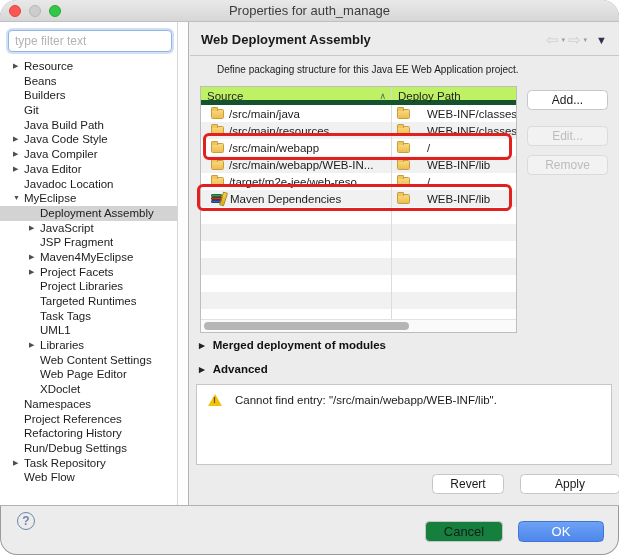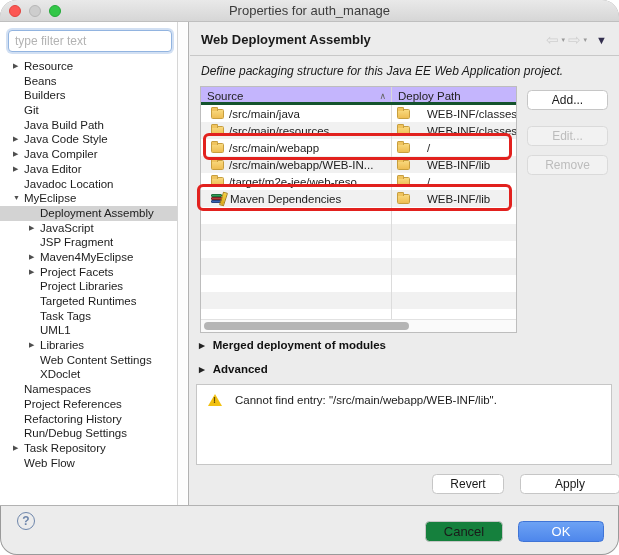--- a/index.html
+++ b/index.html
@@ -28,25 +28,25 @@
   .lv1 .lbl{left:40px;} .lv1 .arr{left:29px;}
 
   
   .main{position:absolute;top:22px;left:190px;width:429px;height:483px;background:#ececec;}
   .page-title{position:absolute;top:10px;left:11px;font-size:13px;font-weight:bold;color:#1a1a1a;}
   .nav-icons{position:absolute;top:11px;right:12px;display:flex;align-items:center;gap:3px;}
   .nav-arrow{font-size:15px;color:#cfcfcf;line-height:14px;}
   .nav-caret{font-size:7px;color:#9a9a9a;}
   .view-menu{font-size:11px;color:#332f4e;margin-left:6px;}
   .hsep{position:absolute;top:33px;left:0;width:429px;border-top:1px solid #c8c8c8;}
-  .desc{position:absolute;top:42px;left:11px;font-size:12px;color:#1a1a1a;font-style:italic;}
+  .desc{position:absolute;top:42px;left:27px;font-size:10px;color:#1a1a1a;}
 
   
   .tablebox{position:absolute;top:64px;left:10px;width:317px;height:247px;background:#fff;border:1px solid #bdbdbd;overflow:hidden;}
-  .thead{display:flex;height:18px;background:#c4b5fd;border-bottom:3px solid #14532d;font-size:11.5px;color:#222;}
+  .thead{display:flex;height:18px;background:#bef264;border-bottom:5px solid #14532d;font-size:11.5px;color:#222;}
   .th-source{width:190px;position:relative;line-height:18px;padding-left:6px;}
   .th-deploy{flex:1;line-height:18px;padding-left:6px;border-left:1px solid #d8d8d8;}
   .sort{position:absolute;right:5px;top:0;font-size:9px;color:#666;}
   .tbody{position:relative;height:216px;overflow:hidden;}
   .trow{display:flex;height:17px;font-size:11.5px;color:#1c1c1c;}
   .trow:nth-child(even){background:#f1f1f1;}
   .cell-src{width:190px;display:flex;align-items:center;padding-left:10px;gap:5px;overflow:hidden;}
   .cell-dep{flex:1;display:flex;align-items:center;padding-left:5px;gap:17px;border-left:1px solid #dcdcdc;overflow:hidden;}
   .cell-txt{white-space:nowrap;}
   .hscroll{position:absolute;bottom:0;left:0;width:100%;height:13px;background:#fafafa;border-top:1px solid #e2e2e2;}
@@ -177,20 +177,23 @@
           <span class="lbl">UML1</span>
         </div>
         <div class="tree-item lv1">
           <span class="arr">▶</span>
           <span class="lbl">Libraries</span>
         </div>
         <div class="tree-item lv1">
           <span class="lbl">Web Content Settings</span>
         </div>
         <div class="tree-item lv1">
+          <span class="lbl">Web Page Editor</span>
+        </div>
+        <div class="tree-item lv1">
           <span class="lbl">XDoclet</span>
         </div>
         <div class="tree-item lv0">
           <span class="lbl">Namespaces</span>
         </div>
         <div class="tree-item lv0">
           <span class="lbl">Project References</span>
         </div>
         <div class="tree-item lv0">
           <span class="lbl">Refactoring History</span>

